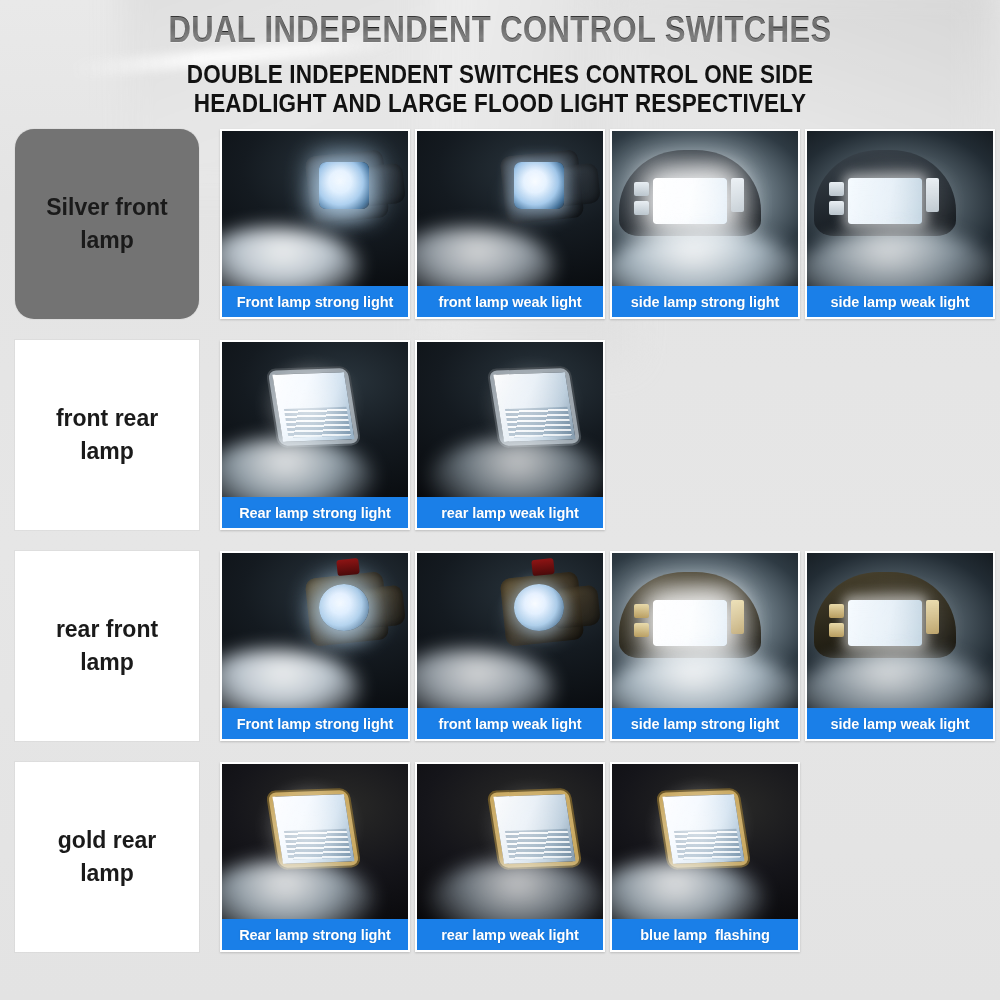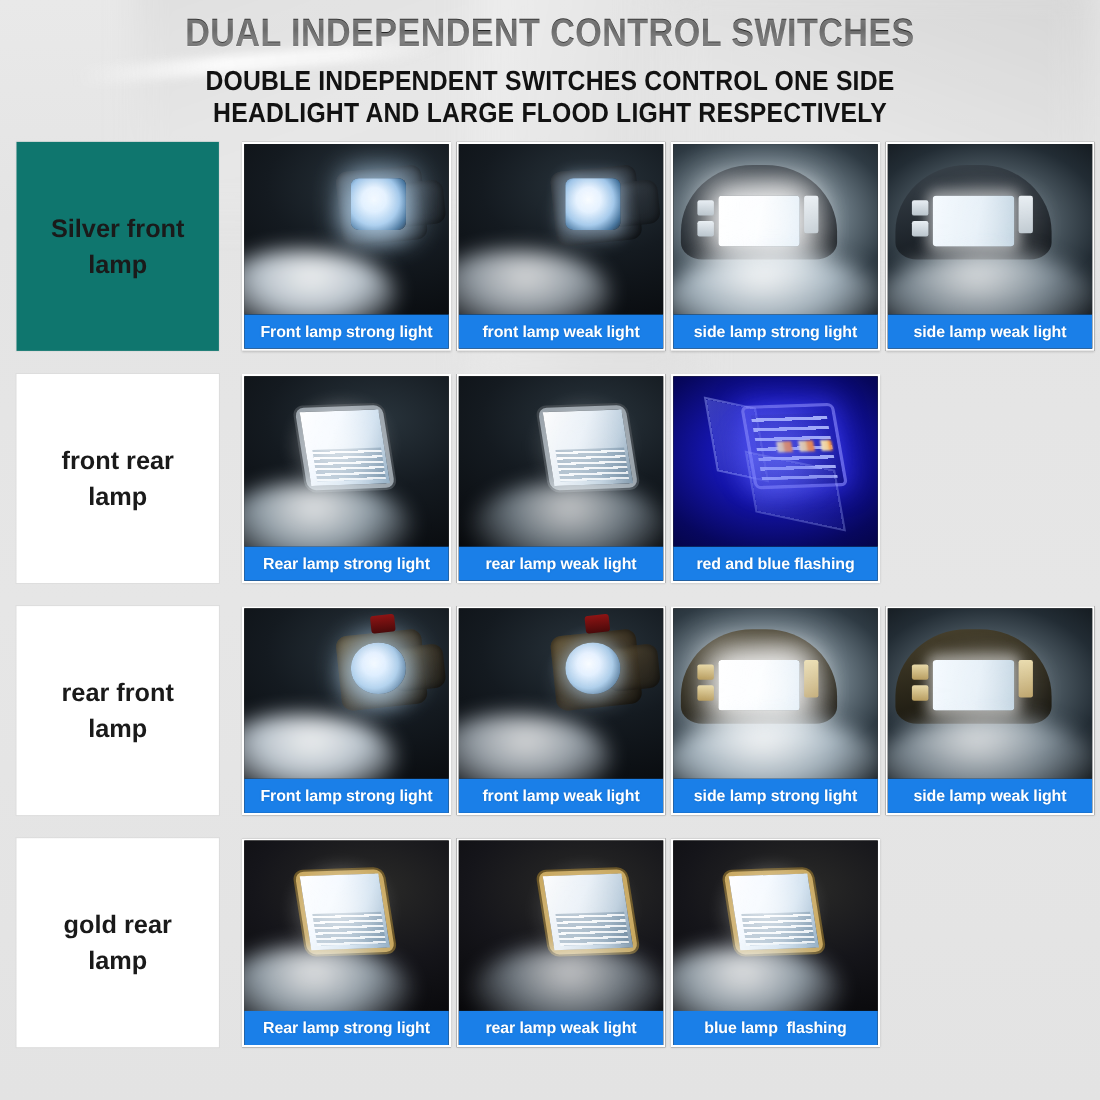--- a/index.html
+++ b/index.html
@@ -330,21 +330,21 @@
 <div id="header">
   <div id="main-title">DUAL INDEPENDENT CONTROL SWITCHES</div>
   <div id="subtitle">
     <span class="sub-line">DOUBLE INDEPENDENT SWITCHES CONTROL ONE SIDE</span>
     <span class="sub-line">HEADLIGHT AND LARGE FLOOD LIGHT RESPECTIVELY</span>
   </div>
 </div>
 
 <div id="grid">
     <div class="row">
-      <div class="row-label" style="background: #0f766e;">
+      <div class="row-label" style="background: #737373; border-radius: 19px;">
         <div><span>Silver front</span><br><span>lamp</span></div>
       </div>
       <div class="cells">
         <div class="cell">
           <div class="photo">
       <div class="scene bg-dark-cool"></div>
       <div class="front-head" style="left:46%;top:14%;width:42%;height:44%;
            transform:rotate(-6deg);"></div>
       <div class="front-head" style="left:72%;top:22%;width:26%;height:26%;
            transform:rotate(-6deg);opacity:.85;"></div>
@@ -432,34 +432,20 @@
       <div class="panel panel-frame-silver" style="left:44%;top:20%;width:38%;height:44%;">
         <div class="panel-face panel-face-dim"></div>
         <div class="panel-fins"></div>
       </div>
       <div class="beam" style="left:30%;top:14%;width:62%;height:54%;
            background:radial-gradient(circle,rgba(255,255,255,0.34) 0%,rgba(215,235,250,0) 68%);"></div>
       <div class="floor-glow" style="left:6%;bottom:-16%;width:96%;height:54%;
            background:radial-gradient(ellipse at 50% 28%, rgba(255,255,255,0.78) 0%, rgba(210,228,240,0.48) 42%, rgba(80,105,125,0) 80%);"></div>
           </div>
           <div class="caption" style="background: rgb(26, 127, 232); color: rgb(255, 255, 255);">rear lamp weak light</div>
-        </div>
-        <div class="cell">
-          <div class="photo">
-      <div class="scene bg-uv"></div>
-      <div class="uv-wing" style="left:20%;top:16%;width:22%;height:42%;"></div>
-      <div class="uv-panel" style="left:38%;top:18%;width:42%;height:46%;">
-        <div class="uv-led-rows"></div>
-        <div class="uv-hot-row"></div>
-      </div>
-      <div class="uv-wing" style="left:40%;top:50%;width:40%;height:34%;opacity:.75;"></div>
-      <div class="beam" style="left:18%;top:18%;width:70%;height:56%;
-           background:radial-gradient(circle,rgba(120,130,255,.45) 0%,rgba(40,40,200,0) 72%);"></div>
-          </div>
-          <div class="caption" style="background: rgb(26, 127, 232); color: rgb(255, 255, 255);">red and blue flashing</div>
         </div>
       </div>
     </div>
     <div class="row">
       <div class="row-label" style="background: rgb(255, 255, 255);">
         <div><span>rear front</span><br><span>lamp</span></div>
       </div>
       <div class="cells">
         <div class="cell">
           <div class="photo">

